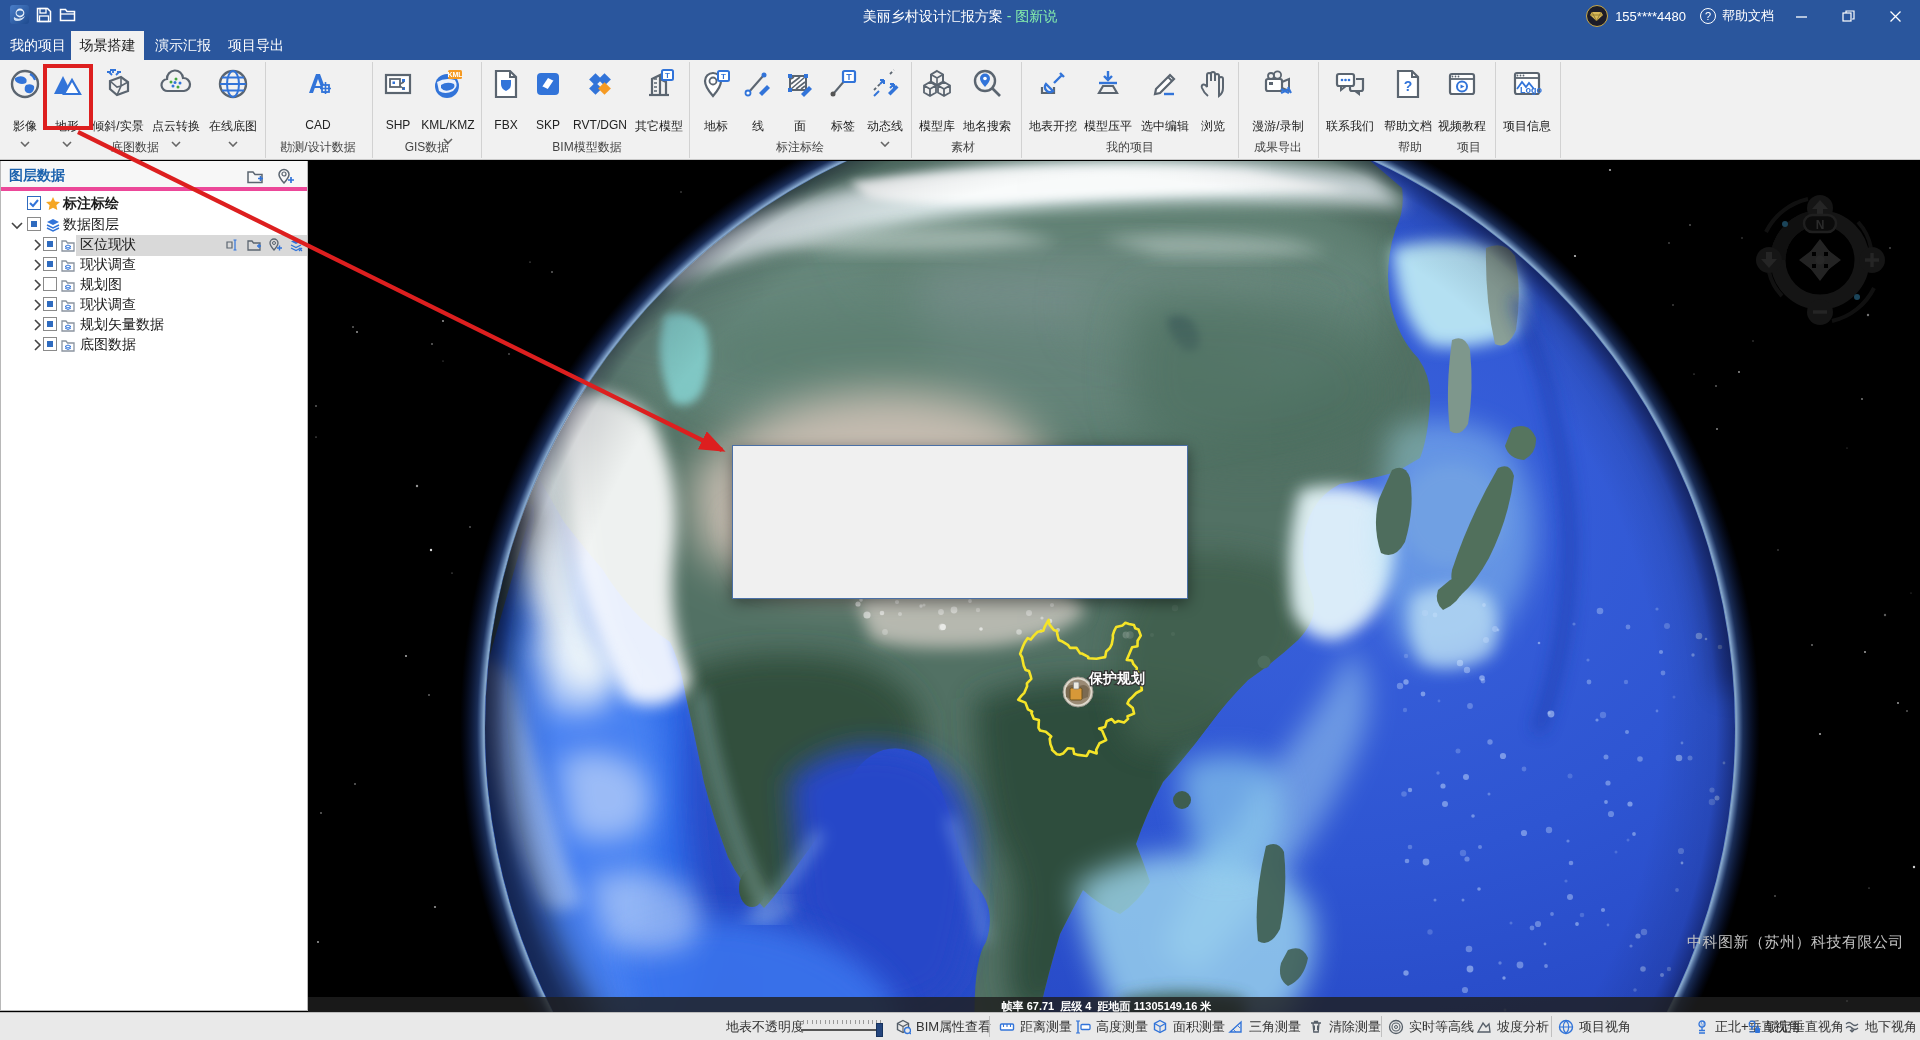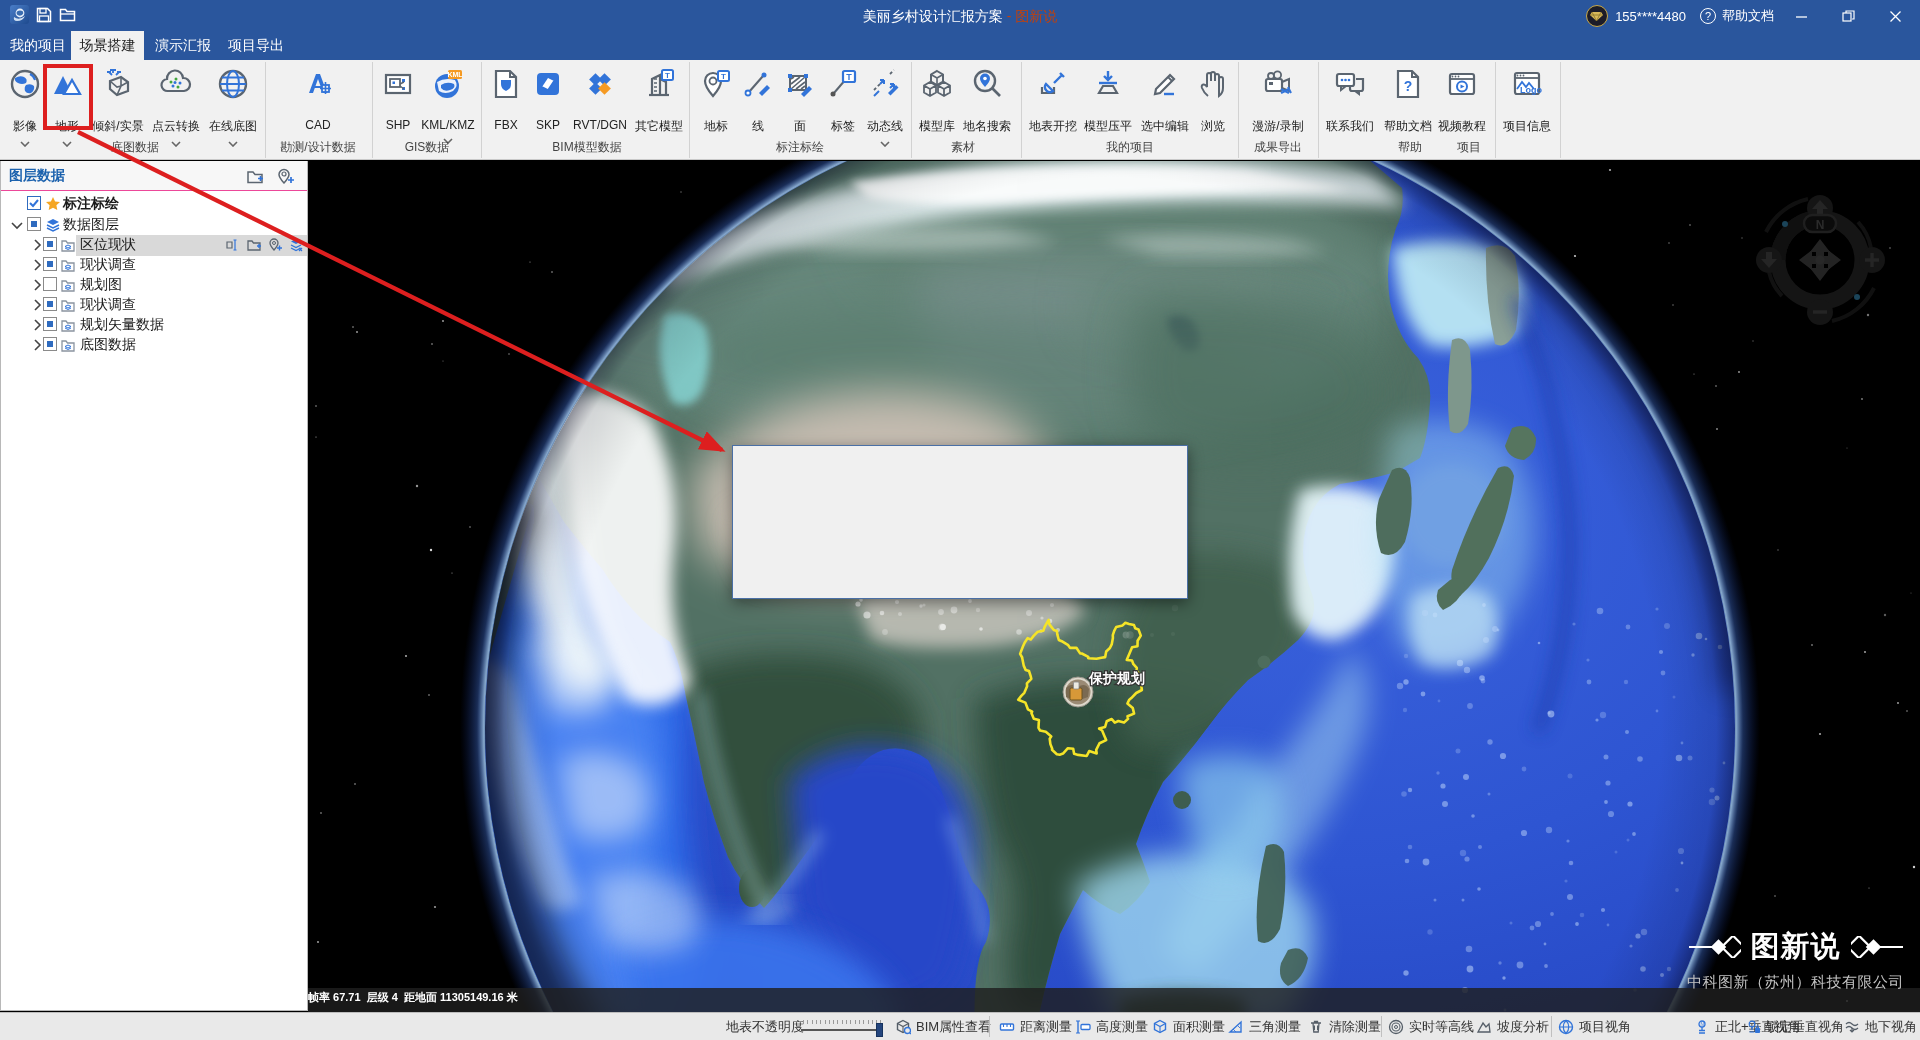--- a/index.html
+++ b/index.html
@@ -1,36 +1,36 @@
 <!DOCTYPE html>
 <html><head>
 <meta charset="utf-8">
 <style>
 * { margin:0; padding:0; box-sizing:border-box; }
 html,body { width:1920px; height:1040px; overflow:hidden; font-family:"Liberation Sans",sans-serif; background:#000; }
 #titlebar { position:absolute; left:0; top:0; width:1920px; height:60px; background:#2a569d; }
 #apptitle { position:absolute; left:0; top:8px; width:1920px; text-align:center; font-size:14px; color:#fff; }
-#apptitle .sub { color:#c2410c; }
+#apptitle .sub { color:#86efac; }
 #winbtns { position:absolute; right:0; top:0; height:32px; display:flex; align-items:center; color:#fff; }
 #userinfo { position:absolute; right:146px; top:5px; height:22px; display:flex; align-items:center; color:#fff; font-size:13px; }
 #tabs { position:absolute; left:0; top:31px; height:29px; font-size:14px; color:#fff; white-space:nowrap; }
 #tabs .tab { padding:0; display:flex; align-items:center; height:29px; }
 #tabs .tab.active { background:#f1f1f1; color:#222; }
 #ribbon { position:absolute; left:0; top:60px; width:1920px; height:100px; background:#f1f1f1; border-bottom:1px solid #c9c9c9; }
 .rsep { position:absolute; top:2px; height:96px; width:1px; background:#d2d2d2; }
 .rbtn { position:absolute; top:6px; text-align:center; font-size:12px; color:#222; }
 .rbtn .ric { height:36px; display:flex; align-items:center; justify-content:center; }
 .rbtn .rlb { margin-top:16px; white-space:nowrap; }
 .rbtn .chev { margin-top:1px; height:8px; }
 #leftpanel { position:absolute; left:0; top:161px; width:308px; height:850px; background:#fff; border:1px solid #b8b8b8; border-top:none; }
-#lph { height:30px; background:#f7f7f7; border-bottom:1px solid #ec4899; position:relative; }
+#lph { height:30px; background:#f7f7f7; border-bottom:4px solid #ec4899; position:relative; }
 #lph .t { position:absolute; left:8px; top:6px; font-size:14px; font-weight:bold; color:#1c62ae; }
 #map { position:absolute; left:308px; top:161px; width:1612px; height:851px; background:#000; overflow:hidden; }
 #gsvg { position:absolute; left:-308px; top:-161px; }
-#botstrip { position:absolute; left:0; bottom:0; width:1612px; height:24px; background:rgba(30,30,30,.82); color:#fff; font-size:11px; font-weight:bold; text-align:left; padding:2px 12px 0 0; }
+#botstrip { position:absolute; left:0; bottom:0; width:1612px; height:15px; background:rgba(30,30,30,.82); color:#fff; font-size:11px; font-weight:bold; text-align:center; padding:2px 12px 0 0; }
 #logo { position:absolute; right:16px; top:766px; color:#fff; text-align:center; }
 #logo .big { font-size:29px; font-weight:bold; letter-spacing:1px; }
 #logo .small { font-size:15px; color:#c3c3c3; margin-top:6px; letter-spacing:0.5px; }
 #statusbar { position:absolute; left:0; top:1012px; width:1920px; height:28px; background:#e9e9e9; border-top:1px solid #bdbdbd; font-size:13px; color:#333; }
 #statusbar .it { position:absolute; top:0; height:27px; display:flex; align-items:center; white-space:nowrap; }
 #statusbar .sep { position:absolute; top:3px; height:21px; width:1px; background:#c0c0c0; }
 #dialog { position:absolute; left:732px; top:445px; width:456px; height:154px; background:#f0f0f0; border:1px solid #4a6fa5; box-shadow:0 4px 14px rgba(0,0,0,.45); }
 #dlgtitle { height:31px; background:#2d5d9f; color:#fff; font-size:14px; line-height:31px; padding-left:14px; position:relative; }
 #dlgtitle .x { position:absolute; right:12px; top:0; font-size:17px; color:#fff; }
 #dlgbody { position:relative; height:123px; }
@@ -929,33 +929,20 @@
  <circle cx="1820" cy="312" r="13" fill="#1e1e1e"></circle>
         <path d="M1813,312 h14" stroke="#353535" stroke-width="3.4"></path>
  <rect x="1804" y="215" width="32" height="17" rx="8.5" fill="#101010" stroke="#2d2d2d" stroke-width="2.5"></rect>
  <text x="1820" y="229" text-anchor="middle" font-size="12" font-weight="bold" fill="#3e3e3e" font-family="Liberation Sans,sans-serif">N</text>
  <circle cx="1785" cy="224" r="3" fill="#27617f"></circle>
  <circle cx="1857" cy="297" r="3" fill="#27617f"></circle>
 </g>
 </svg>
   <div id="botstrip">帧率 67.71&nbsp;&nbsp;层级 4&nbsp;&nbsp;距地面 11305149.16 米&nbsp;</div>
   <div id="logo">
-    <div class="big" style="display:flex;align-items:center;justify-content:center">
-      <svg width="52" height="22" viewBox="0 0 52 22">
-          <path d="M0,11 h30" stroke="#fff" stroke-width="2"></path>
-          <rect x="24" y="5.5" width="11" height="11" fill="#fff" transform="rotate(45 29.5 11)"></rect>
-          <rect x="36" y="3" width="16" height="16" fill="none" stroke="#fff" stroke-width="2.2" transform="rotate(45 44 11)"></rect>
-        </svg>
-      <span style="margin:0 10px">图新说</span>
-      <svg width="52" height="22" viewBox="0 0 52 22">
-          <rect x="0" y="3" width="16" height="16" fill="none" stroke="#fff" stroke-width="2.2" transform="rotate(45 8 11)"></rect>
-          <rect x="17" y="5.5" width="11" height="11" fill="#fff" transform="rotate(45 22.5 11)"></rect>
-          <path d="M22,11 h30" stroke="#fff" stroke-width="2"></path>
-        </svg>
-    </div>
     <div class="small">中科图新（苏州）科技有限公司</div>
   </div>
 </div>
 <div id="statusbar">
     <div class="it" style="left:726px">地表不透明度</div>
     <div style="position:absolute;left:803px;top:7px;width:80px;height:5px">
       <div style="position:absolute;left:0.0px;top:0;width:1px;height:4px;background:#999"></div>
       <div style="position:absolute;left:4.3px;top:0;width:1px;height:4px;background:#999"></div>
       <div style="position:absolute;left:8.6px;top:0;width:1px;height:4px;background:#999"></div>
       <div style="position:absolute;left:12.899999999999999px;top:0;width:1px;height:4px;background:#999"></div>

